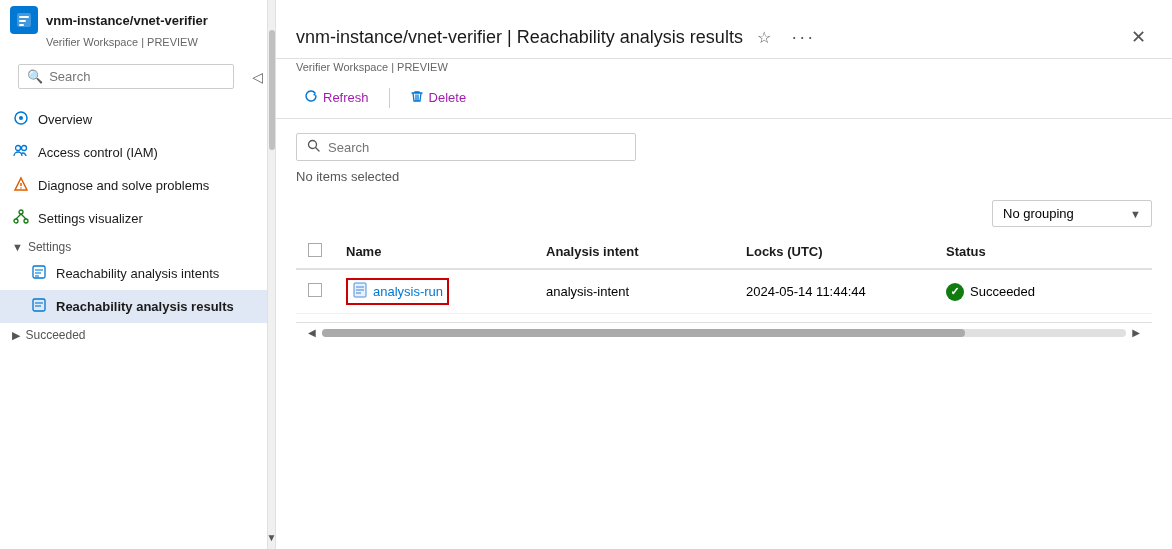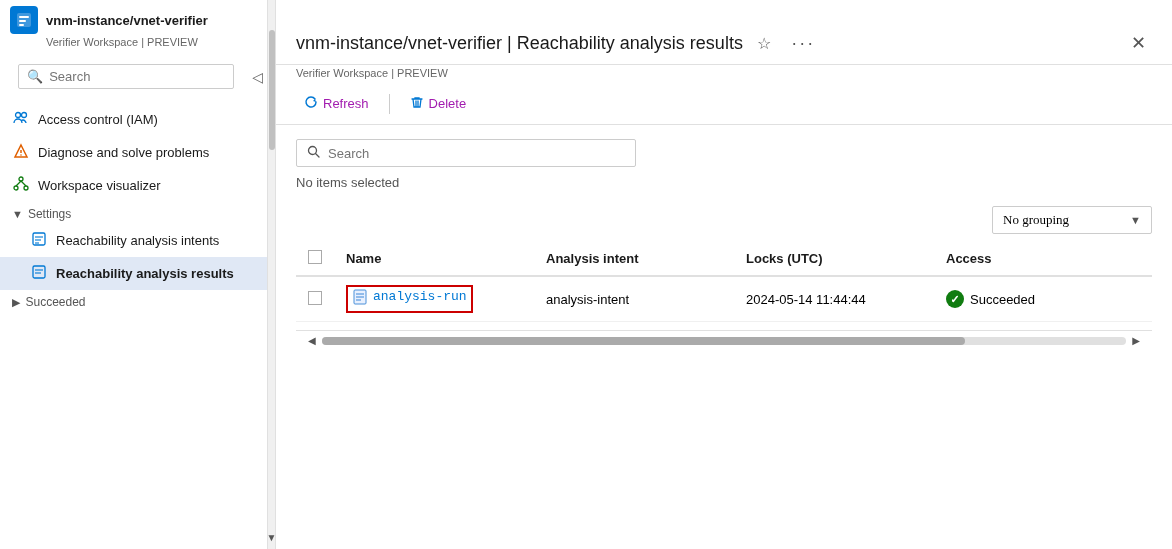--- a/index.html
+++ b/index.html
@@ -87,21 +87,21 @@
 
     
     .main {
       flex: 1;
       display: flex;
       flex-direction: column;
       overflow: hidden;
       background: #fff;
     }
     .main-header {
-      padding: 28px 20px 6px 20px;
+      padding: 22px 20px 6px 20px;
       border-bottom: 1px solid #e0e0e0;
       display: flex;
       align-items: center;
       gap: 10px;
     }
     .header-icon-btn {
       background: none; border: none; cursor: pointer; color: #555; padding: 4px 6px; font-size: 16px;
     }
     .close-btn {
       background: none; border: none; cursor: pointer; color: #555; font-size: 18px; padding: 4px 6px;
@@ -138,21 +138,21 @@
       max-width: 340px; margin-bottom: 8px;
       background: #fff;
     }
     .content-search input {
       border: none; outline: none; font-size: 13px; flex: 1; background: transparent;
     }
 
     .no-items-label { font-size: 13px; color: #555; margin-bottom: 16px; }
 
     .grouping-row {
-      display: flex; justify-content: flex-end; margin-bottom: 8px; font-family: Liberation Serif, serif;
+      display: flex; justify-content: flex-end; margin-bottom: 8px;
     }
     .grouping-select {
       display: flex; align-items: center;
       border: 1px solid #ccc; border-radius: 2px;
       padding: 5px 10px; gap: 8px;
       min-width: 160px; cursor: pointer; background: #fff; font-size: 13px;
     }
     .grouping-select .chevron { font-size: 11px; color: #555; margin-left: auto; }
 
     
@@ -185,23 +185,23 @@
     }
 
     .name-cell {
       display: flex; align-items: center; gap: 6px;
     }
     .name-link {
       color: #0078d4; cursor: pointer; text-decoration: none;
     }
 
     .name-cell-wrapper {
-      display: inline-flex; 
+      display: inline-flex; align-items: center;
       border: 2px solid #c00;
-      padding: 2px 4px; gap: 5px; font-family: Liberation Mono, monospace;
+      padding: 2px 4px; gap: 5px;
     }
 
     .status-cell {
       display: flex; align-items: center; gap: 6px;
     }
     .status-icon-success {
       width: 18px; height: 18px; border-radius: 50%; background: #107c10;
       display: inline-flex; align-items: center; justify-content: center;
       color: white; font-size: 11px; font-weight: bold;
     }
@@ -245,20 +245,29 @@
   <div style="display:flex; align-items:center; padding: 4px 8px; gap:4px;">
     <div class="sidebar-search" style="flex:1;">
       <span class="search-icon-sm">🔍</span>
       <input type="text" placeholder="Search" style="">
     </div>
     <button class="sidebar-control-btn" title="Collapse">◁</button>
 
   </div>
 
   <div class="sidebar-nav">
+    <div class="nav-item">
+      <span class="nav-icon">
+        <svg width="16" height="16" viewBox="0 0 16 16" fill="none">
+          <circle cx="8" cy="8" r="6" stroke="#0078d4" stroke-width="1.5" fill="none"></circle>
+          <circle cx="8" cy="8" r="2" fill="#0078d4"></circle>
+        </svg>
+      </span>
+      <span>Overview</span>
+    </div>
 
 
     <div class="nav-item">
       <span class="nav-icon">
         <svg width="16" height="16" viewBox="0 0 16 16" fill="none">
           <circle cx="5" cy="5" r="2.5" stroke="#0078d4" stroke-width="1.3" fill="none"></circle>
           <circle cx="11" cy="5" r="2.5" stroke="#0078d4" stroke-width="1.3" fill="none"></circle>
           <path d="M1 13c0-2.2 1.8-4 4-4s4 1.8 4 4" stroke="#0078d4" stroke-width="1.3" fill="none"></path>
           <path d="M8 11c0.6-0.7 1.5-1 2-1s1.4 0.3 2 1c0.6 0.7 1 1.5 1 2" stroke="#0078d4" stroke-width="1.3" fill="none"></path>
         </svg>
@@ -280,21 +289,21 @@
     <div class="nav-item">
       <span class="nav-icon">
         <svg width="16" height="16" viewBox="0 0 16 16" fill="none">
           <circle cx="8" cy="3" r="2" stroke="#107c10" stroke-width="1.3" fill="none"></circle>
           <circle cx="3" cy="12" r="2" stroke="#107c10" stroke-width="1.3" fill="none"></circle>
           <circle cx="13" cy="12" r="2" stroke="#107c10" stroke-width="1.3" fill="none"></circle>
           <line x1="8" y1="5" x2="3" y2="10" stroke="#107c10" stroke-width="1.2"></line>
           <line x1="8" y1="5" x2="13" y2="10" stroke="#107c10" stroke-width="1.2"></line>
         </svg>
       </span>
-      <span>Workspace visualizer</span>
+      <span>Settings visualizer</span>
     </div>
 
     <div class="nav-section">
       <span class="expand-icon">▼</span>
       <span>Settings</span>
     </div>
 
 
 
     <div class="nav-sub-item">
@@ -401,21 +410,21 @@
           <th class="col-name">
             <span>Name</span>
           </th>
           <th class="col-intent">
             <span>Analysis intent</span>
           </th>
           <th class="col-date">
             <span>Locks (UTC)</span>
           </th>
           <th class="col-status">
-            <span>Access</span>
+            <span>Status</span>
           </th>
         </tr>
       </thead>
       <tbody>
         <tr>
           <td>
             <span class="checkbox"></span>
           </td>
           <td>
             <div class="name-cell">

